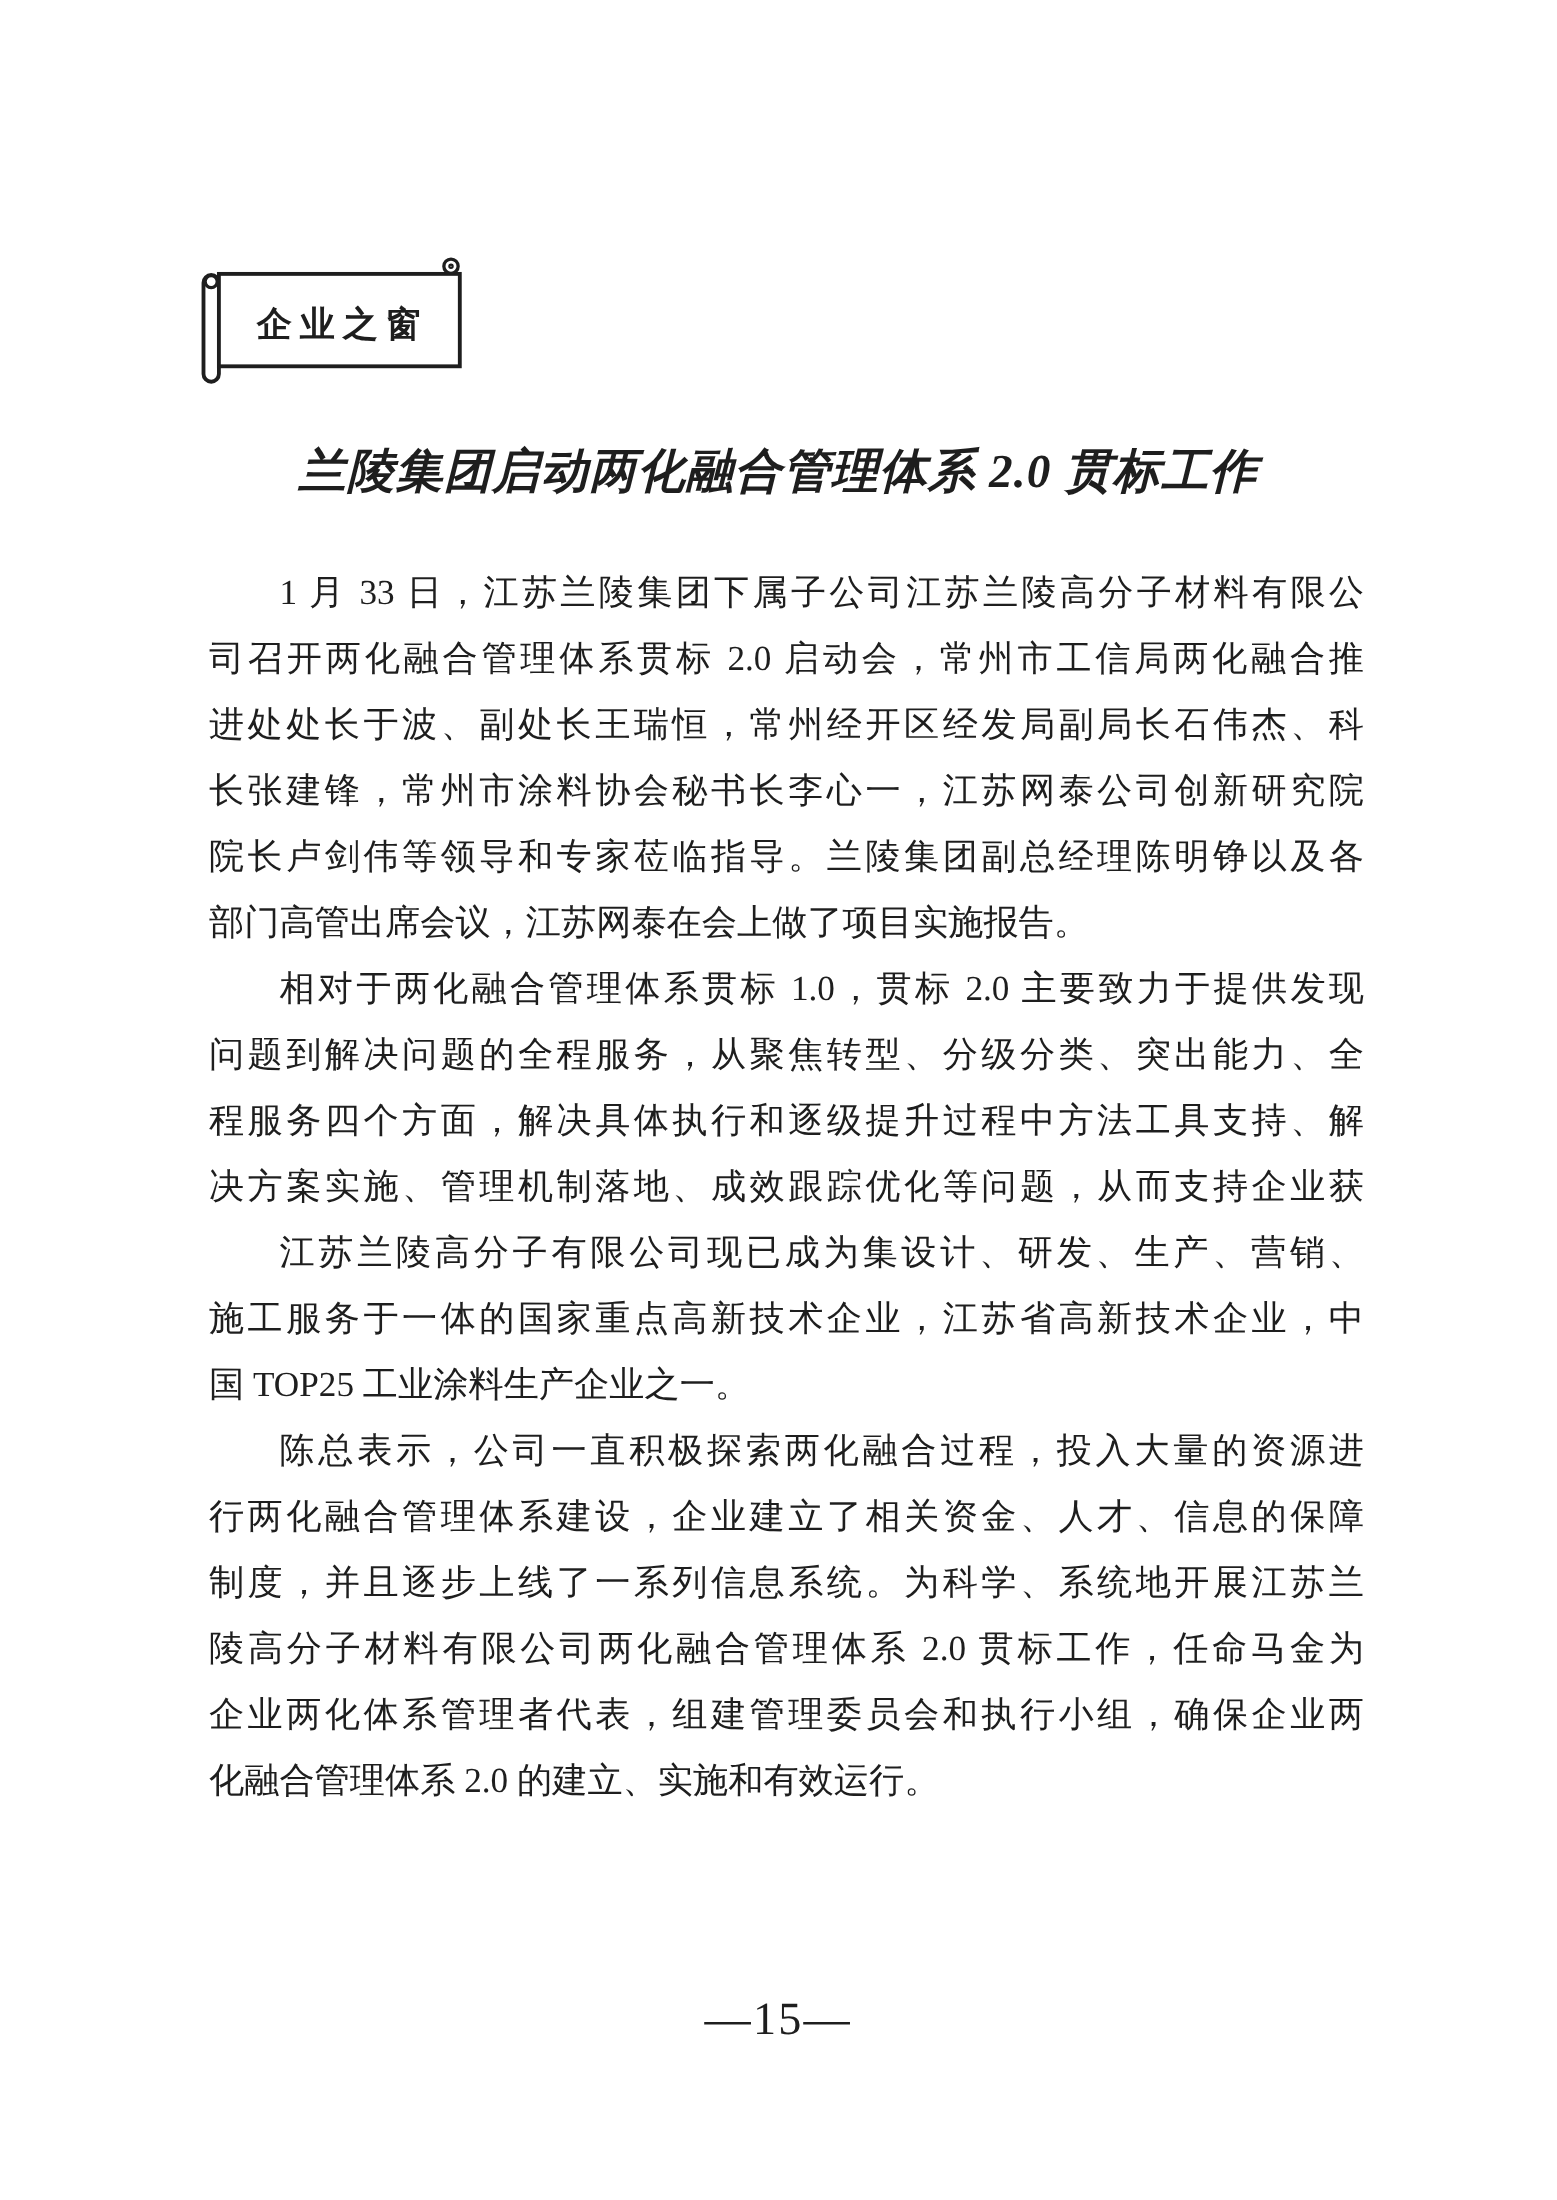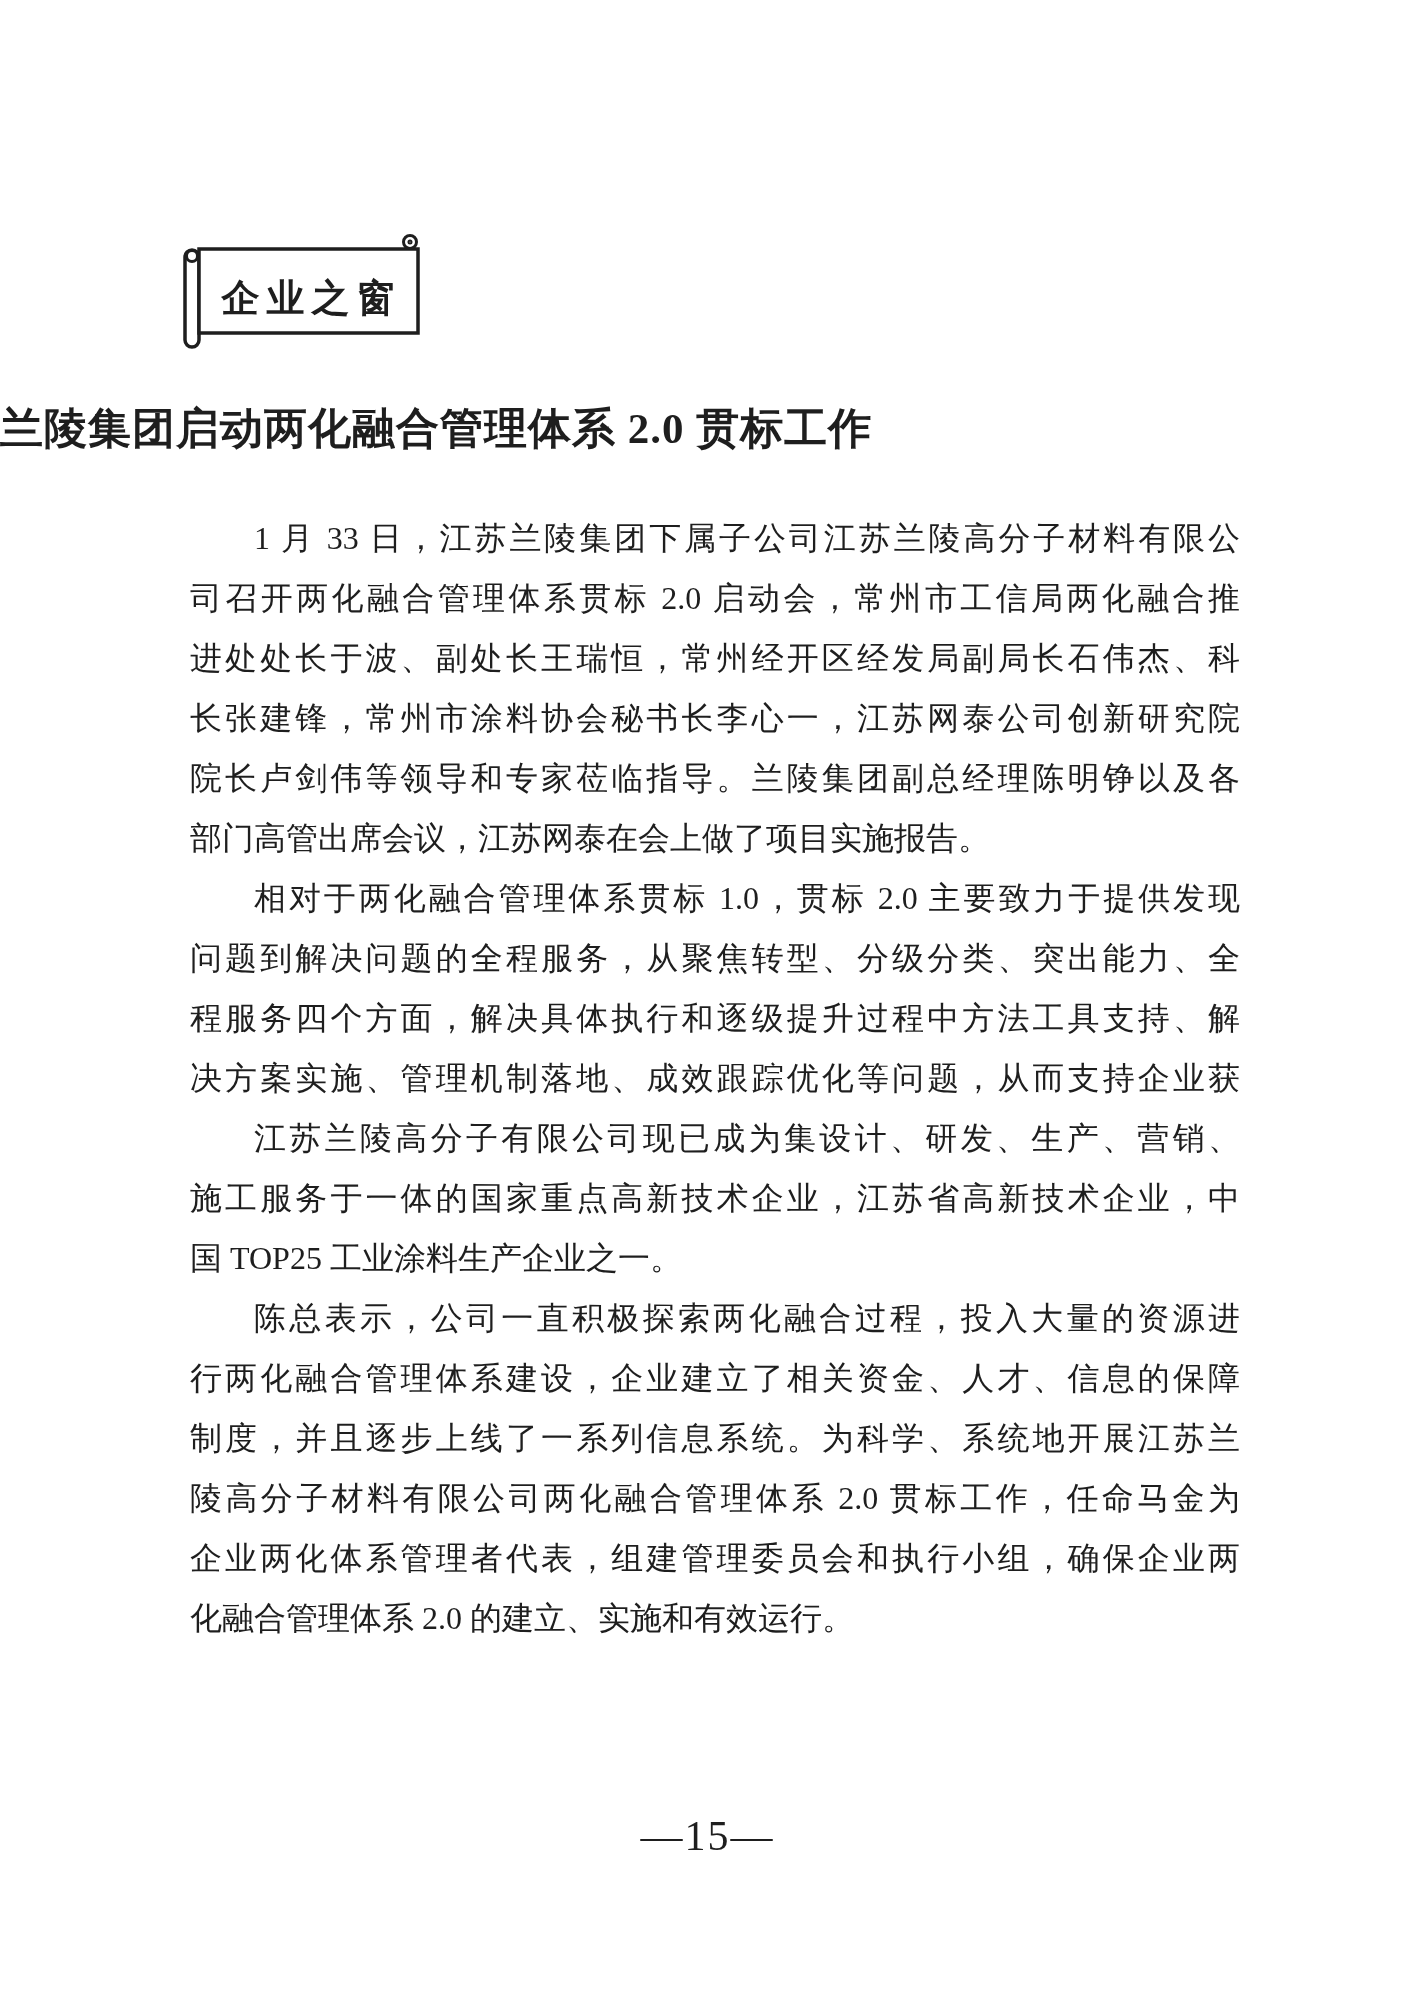--- a/index.html
+++ b/index.html
@@ -27,39 +27,40 @@
     width: 240px;
     height: 122px;
   }
   .banner svg { position: absolute; left: 0; top: 0; }
   .banner-label {
     position: absolute;
     left: 18px;
     top: 40px;
     width: 220px;
     text-align: center;
-    font-size: 38px;
+    font-size: 32px;
     font-weight: bold;
     letter-spacing: 7px;
     text-indent: 7px; 
     color: var(--ink);
     white-space: nowrap;
   }
 
   
   .title {
     position: absolute;
     left: 0;
     top: 400px;
     width: 100%;
-    text-align: left;
+    text-align: center;
     font-size: 43px;
     font-weight: bold;
     letter-spacing: 1px;
     white-space: nowrap;
+    font-style: italic;
   }
 
   
   .body {
     position: absolute;
     left: 190px;
     top: 508px;
     width: 1050px;
     font-size: 32px;
   }

